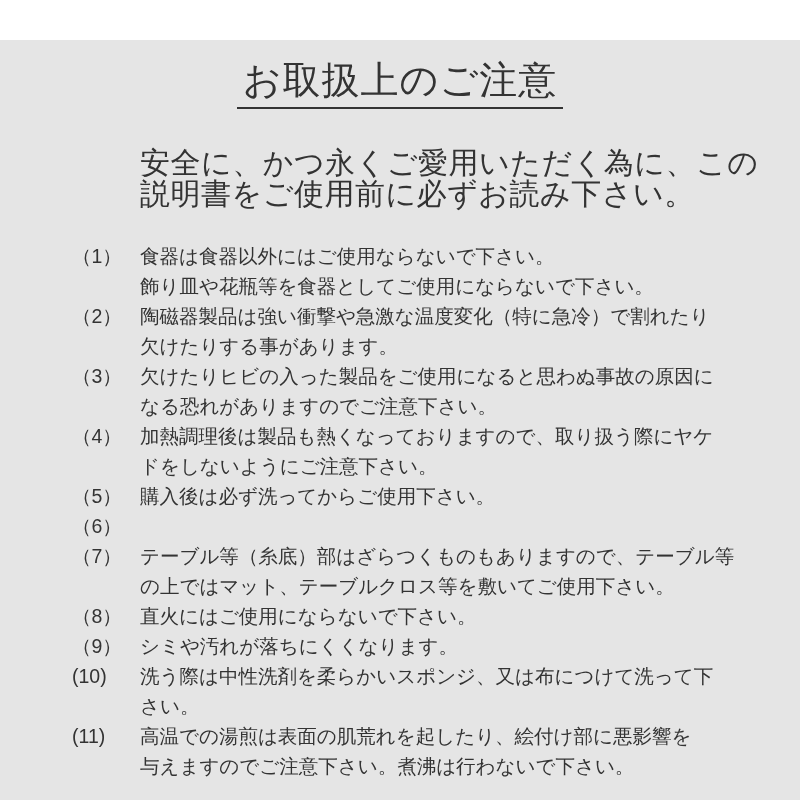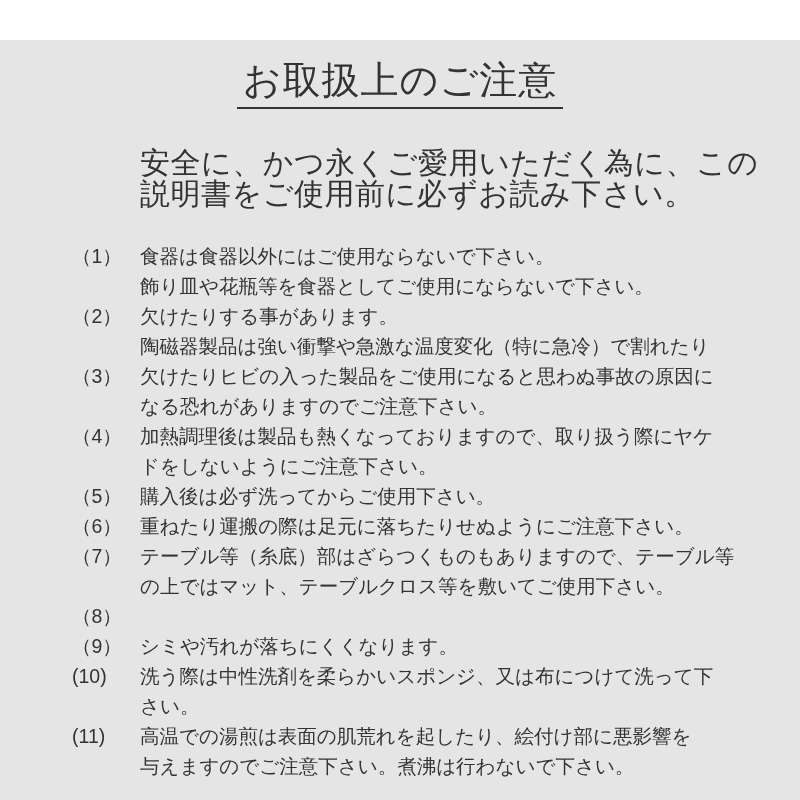--- a/index.html
+++ b/index.html
@@ -83,22 +83,22 @@
     <span class="note-num">（1）</span>
     <span class="note-text">
           <div class="tline">食器は食器以外にはご使用ならないで下さい。</div>
           <div class="tline">飾り皿や花瓶等を食器としてご使用にならないで下さい。</div>
         </span>
   </li>
 
   <li class="note">
     <span class="note-num">（2）</span>
     <span class="note-text">
+          <div class="tline">陶磁器製品は強い衝撃や急激な温度変化（特に急冷）で割れたり</div>
           <div class="tline">欠けたりする事があります。</div>
-          <div class="tline">陶磁器製品は強い衝撃や急激な温度変化（特に急冷）で割れたり</div>
         </span>
   </li>
 
   <li class="note">
     <span class="note-num">（3）</span>
     <span class="note-text">
           <div class="tline">欠けたりヒビの入った製品をご使用になると思わぬ事故の原因に</div>
           <div class="tline">なる恐れがありますのでご注意下さい。</div>
         </span>
   </li>
@@ -114,34 +114,36 @@
   <li class="note">
     <span class="note-num">（5）</span>
     <span class="note-text">
           <div class="tline">購入後は必ず洗ってからご使用下さい。</div>
         </span>
   </li>
 
   <li class="note">
     <span class="note-num">（6）</span>
     <span class="note-text">
-          <div class="tline">重ねたり運搬の際は足元に落ちたりせぬようにご注意下さい。</div>
         </span>
   </li>
 
   <li class="note">
     <span class="note-num">（7）</span>
     <span class="note-text">
           <div class="tline">テーブル等（糸底）部はざらつくものもありますので、テーブル等</div>
           <div class="tline">の上ではマット、テーブルクロス等を敷いてご使用下さい。</div>
         </span>
   </li>
 
   <li class="note">
     <span class="note-num">（8）</span>
+    <span class="note-text">
+          <div class="tline">直火にはご使用にならないで下さい。</div>
+        </span>
   </li>
 
   <li class="note">
     <span class="note-num">（9）</span>
     <span class="note-text">
           <div class="tline">シミや汚れが落ちにくくなります。</div>
         </span>
   </li>
 
   <li class="note">

